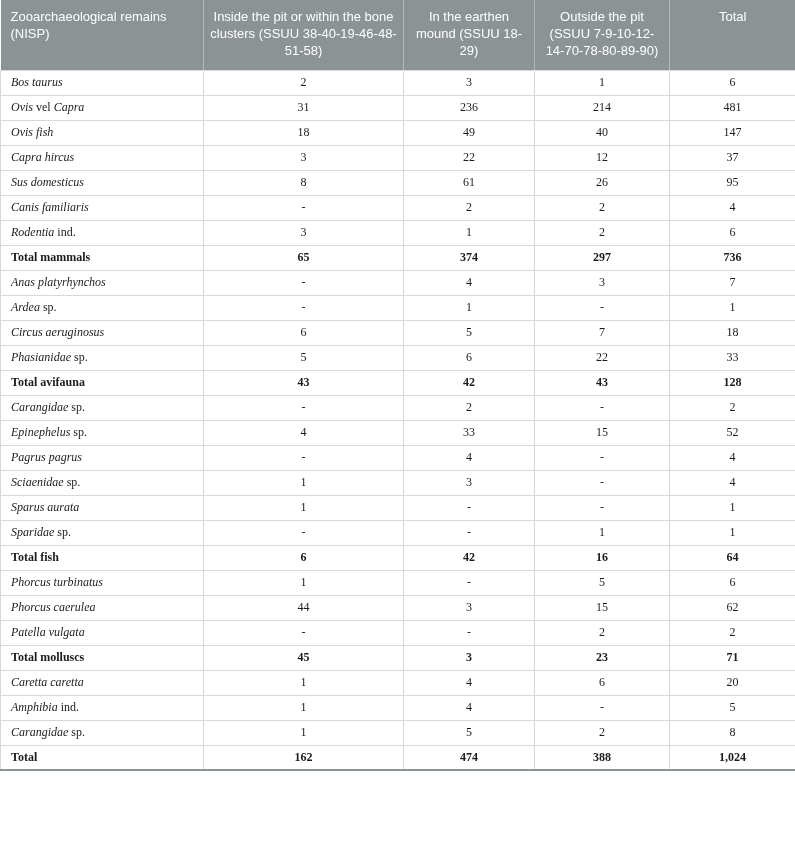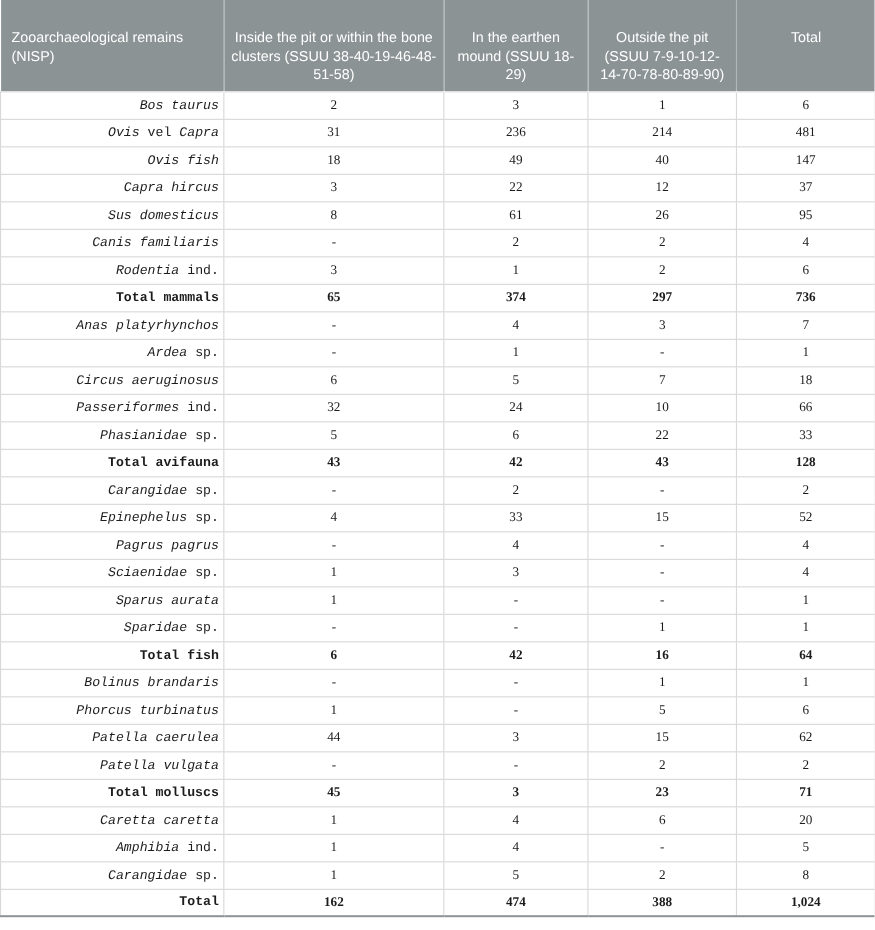--- a/index.html
+++ b/index.html
@@ -18,21 +18,21 @@
   }
   table.nisp thead th {
     background: #8C9394;
     color: #ffffff;
     font-family: "Liberation Sans", sans-serif;
     font-size: 13px;
     font-weight: 400;
     line-height: 1.3;
     vertical-align: top;
     text-align: center;
-    padding: 26px 6px 6px 6px;
+    padding: 9px 6px 6px 6px;
     height: 70px;
     box-sizing: border-box;
     border-right: 1px solid rgba(255,255,255,0.35);
   }
   table.nisp thead th:last-child {
     border-right: none;
   }
   table.nisp thead th.col-species {
     text-align: left;
     padding-left: 10px;
@@ -43,23 +43,22 @@
     border: 1px solid #D8D8D8;
     font-family: "Liberation Serif", serif;
     font-size: 12px;
     color: #1C1C1C;
     text-align: center;
     vertical-align: middle;
     padding: 0 4px;
     background: #ffffff;
   }
   table.nisp tbody td.species {
-    text-align: right;
+    text-align: left;
     padding-left: 10px;
-    font-family: Liberation Mono, monospace;
   }
   table.nisp tbody tr.total td {
     font-weight: bold;
   }
   table.nisp tbody tr:last-child td {
     border-bottom: 2px solid #8C9394;
   }
 </style>
 </head>
 <body>
@@ -154,27 +153,20 @@
           <td>1</td>
         </tr>
         <tr>
           <td class="species"><i>Circus aeruginosus</i></td>
           <td>6</td>
           <td>5</td>
           <td>7</td>
           <td>18</td>
         </tr>
         <tr>
-          <td class="species"><i>Passeriformes</i><span> ind.</span></td>
-          <td>32</td>
-          <td>24</td>
-          <td>10</td>
-          <td>66</td>
-        </tr>
-        <tr>
           <td class="species"><i>Phasianidae</i><span> sp.</span></td>
           <td>5</td>
           <td>6</td>
           <td>22</td>
           <td>33</td>
         </tr>
         <tr class="total">
           <td class="species"><span>Total avifauna</span></td>
           <td>43</td>
           <td>42</td>
@@ -224,35 +216,28 @@
           <td>1</td>
         </tr>
         <tr class="total">
           <td class="species"><span>Total fish</span></td>
           <td>6</td>
           <td>42</td>
           <td>16</td>
           <td>64</td>
         </tr>
         <tr>
-          <td class="species"><i>Bolinus brandaris</i></td>
-          <td>-</td>
-          <td>-</td>
-          <td>1</td>
-          <td>1</td>
-        </tr>
-        <tr>
           <td class="species"><i>Phorcus turbinatus</i></td>
           <td>1</td>
           <td>-</td>
           <td>5</td>
           <td>6</td>
         </tr>
         <tr>
-          <td class="species"><i>Patella caerulea</i></td>
+          <td class="species"><i>Phorcus caerulea</i></td>
           <td>44</td>
           <td>3</td>
           <td>15</td>
           <td>62</td>
         </tr>
         <tr>
           <td class="species"><i>Patella vulgata</i></td>
           <td>-</td>
           <td>-</td>
           <td>2</td>

